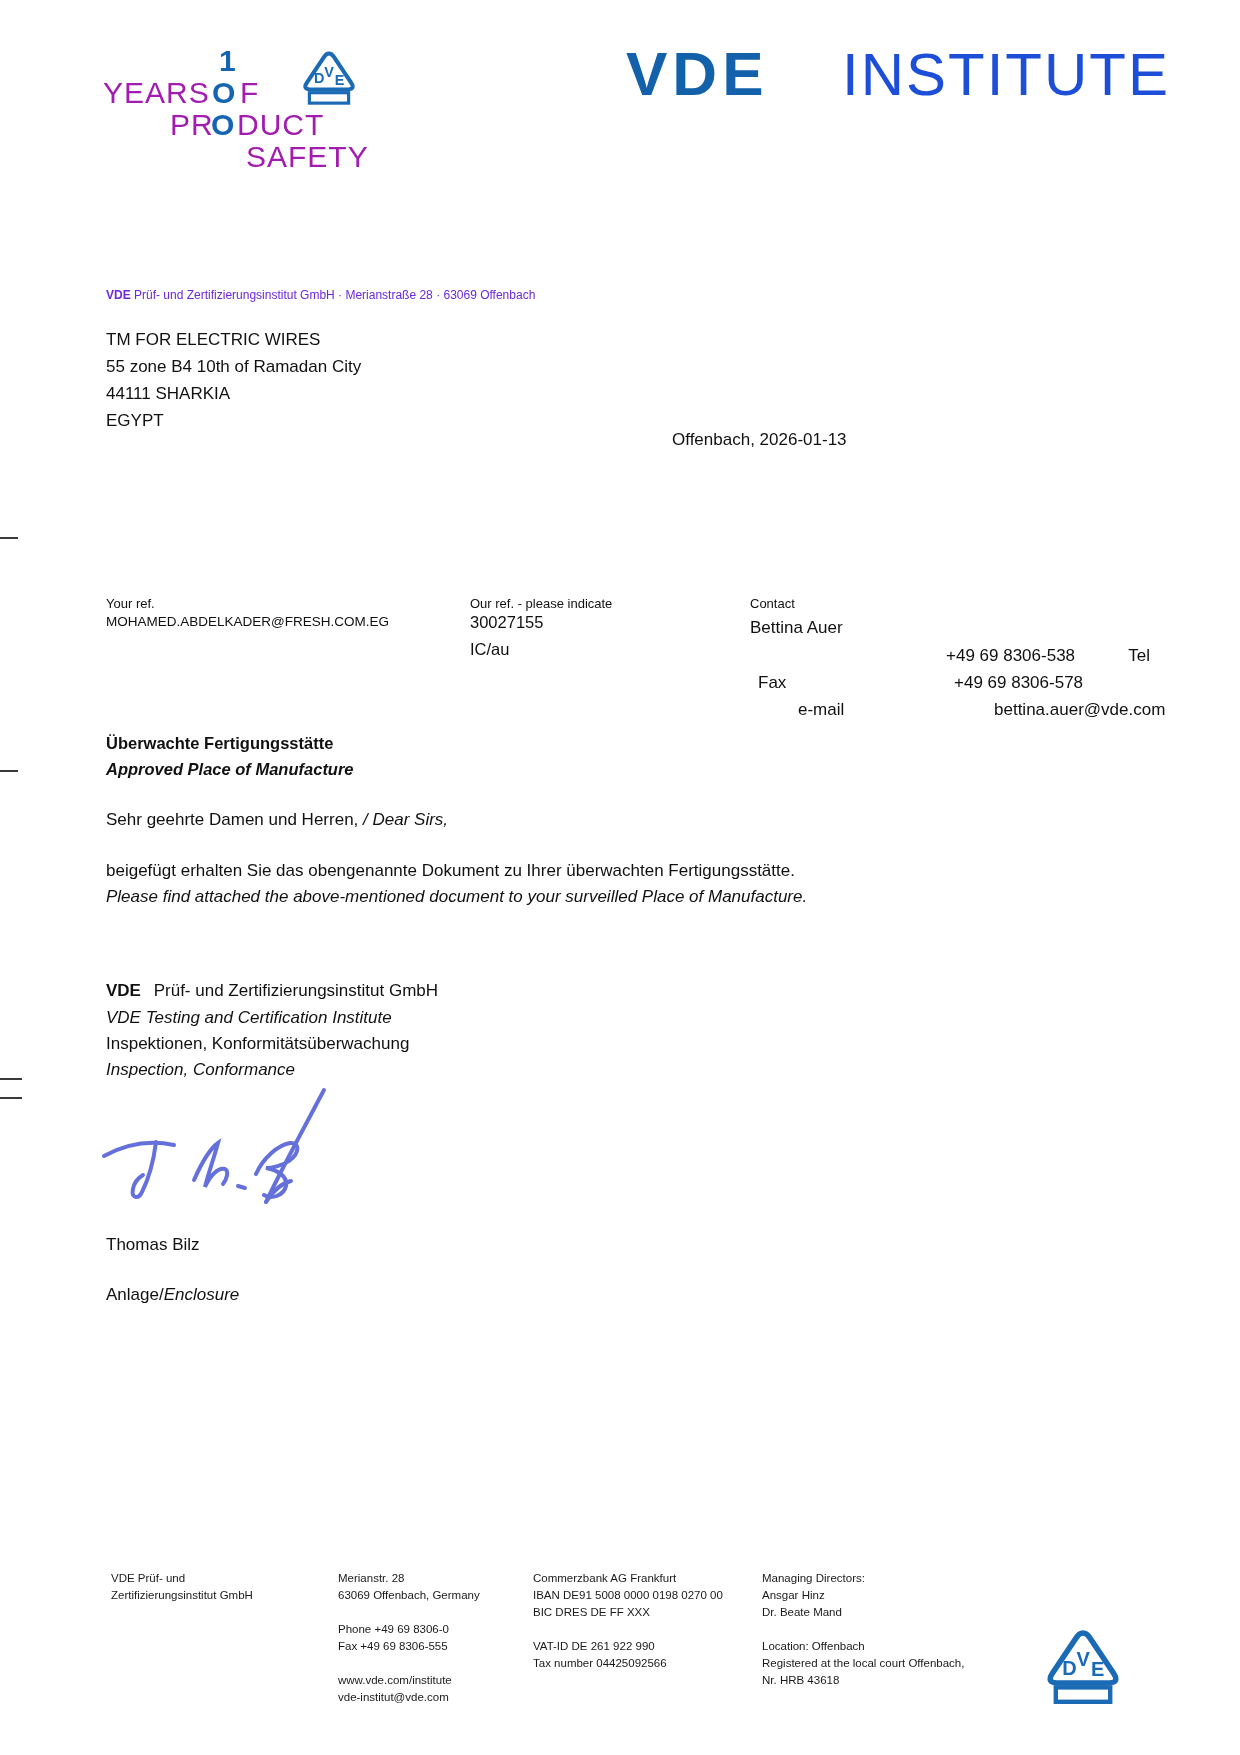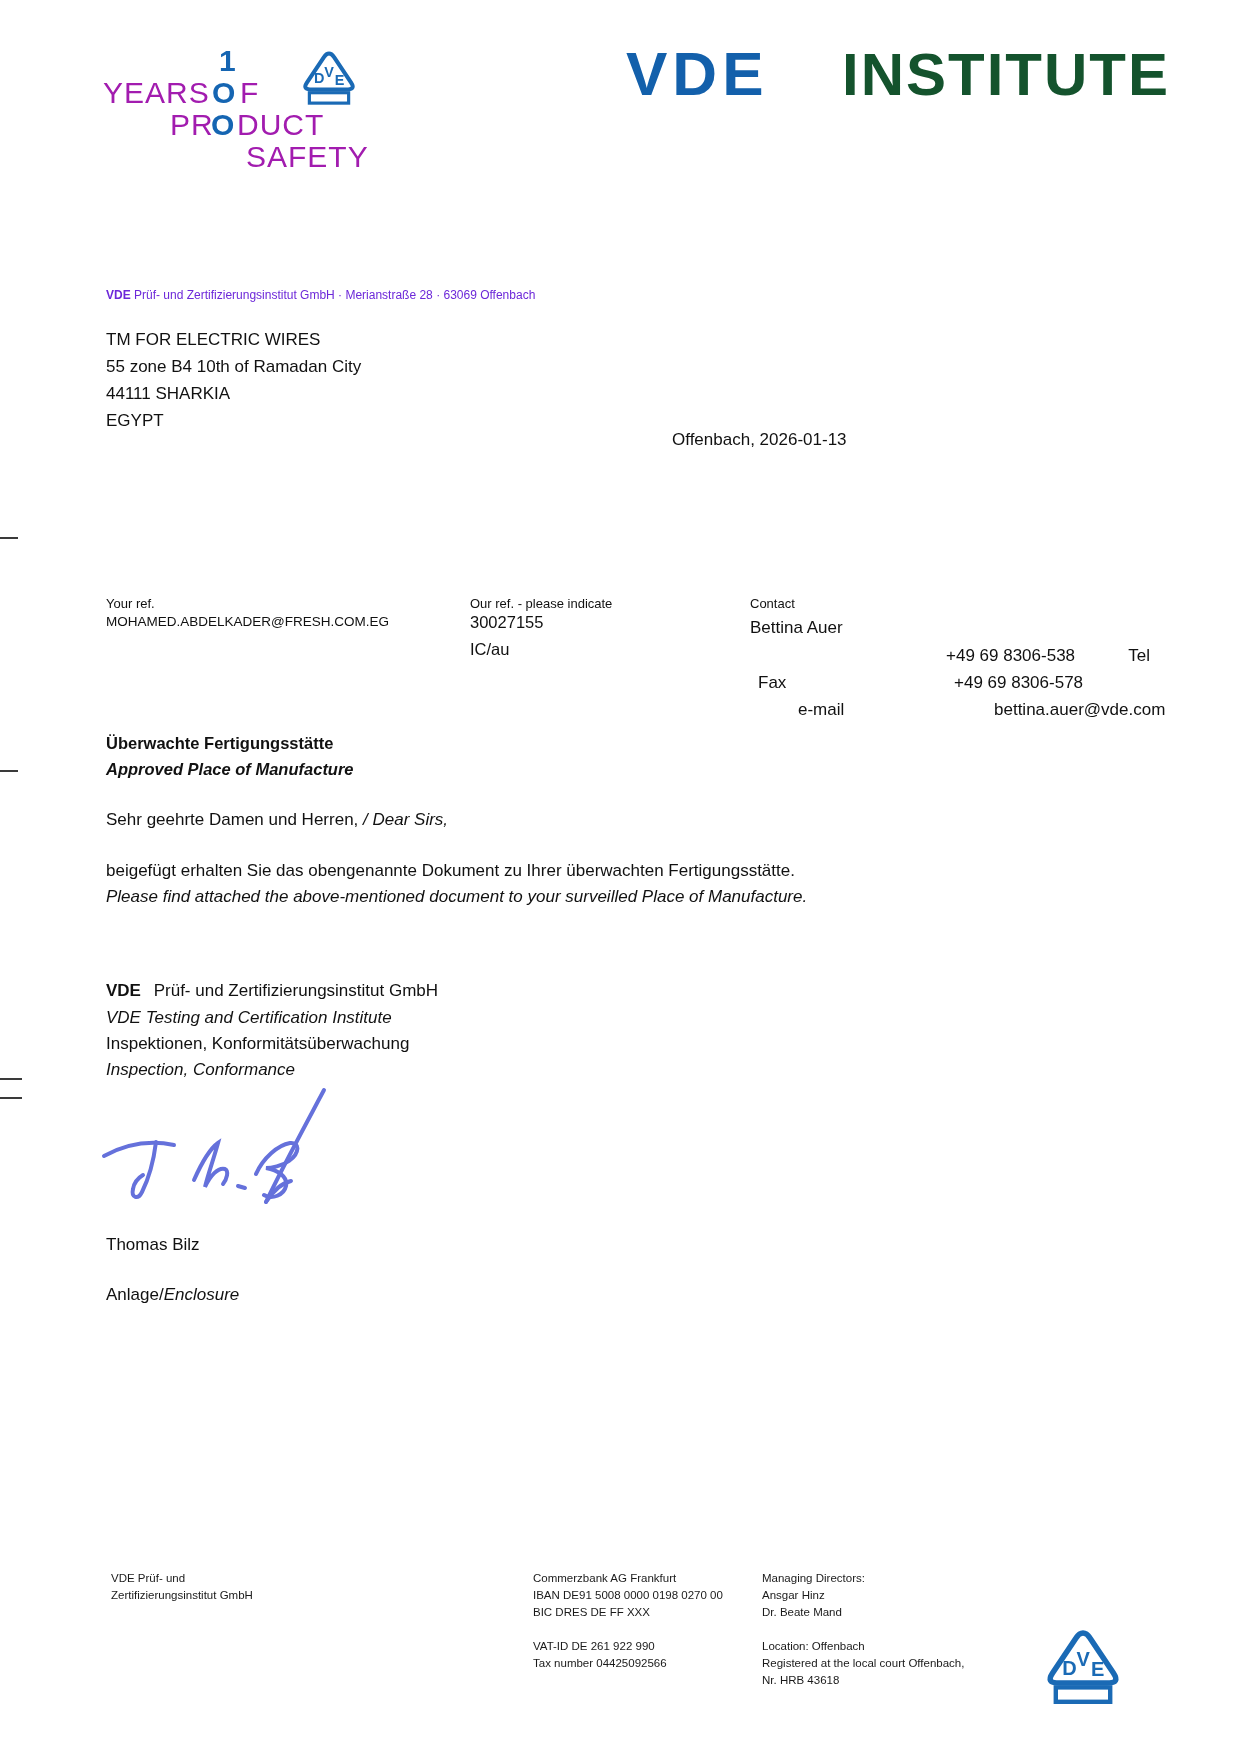--- a/index.html
+++ b/index.html
@@ -5,21 +5,21 @@
   * { margin:0; padding:0; box-sizing:border-box; }
   html,body { background:#ffffff; }
   .page {
     position:relative; width:1240px; height:1755px; background:#ffffff;
     font-family:"Liberation Sans", sans-serif; color:#111111; overflow:hidden;
   }
   .abs { position:absolute; }
 
   
   .brand-vde { left:626px; top:38px; font-size:62px; font-weight:700; color:#1360ab; letter-spacing:5px; }
-  .brand-inst { left:842px; top:40px; font-size:60px; font-weight:700; color:#14532d; letter-spacing:2px; }
+  .brand-inst { left:842px; top:40px; font-size:60px; font-weight:400; color:#1d4ed8; letter-spacing:2px; }
 
   
   .anniv { position:absolute; font-size:30px; line-height:30px; letter-spacing:1px; }
   .anniv.light { color:#a21caf; font-weight:400; }
   .anniv.digit { color:#1565b2; font-weight:700; }
 
   
   .sender { left:106px; top:288px; font-size:12px; color:#6d28d9; }
   .recipient { left:106px; top:326px; font-size:17px; line-height:27px; }
   .dateline { left:672px; top:430px; font-size:17px; }
@@ -161,20 +161,30 @@
 
   <div class="abs enclosure">
     <span>Anlage/</span><span class="ital">Enclosure</span>
   </div>
 
   <div class="fcol" style="left:111px;">
     <div class="fline">VDE Prüf- und</div>
     <div class="fline">Zertifizierungsinstitut GmbH</div>
   </div>
 
+  <div class="fcol" style="left:338px;">
+    <div class="fline">Merianstr. 28</div>
+    <div class="fline">63069 Offenbach, Germany</div>
+    <div class="fline"></div>
+    <div class="fline">Phone +49 69 8306-0</div>
+    <div class="fline">Fax +49 69 8306-555</div>
+    <div class="fline"></div>
+    <div class="fline">www.vde.com/institute</div>
+    <div class="fline">vde-institut@vde.com</div>
+  </div>
 
   <div class="fcol" style="left:533px;">
     <div class="fline">Commerzbank AG Frankfurt</div>
     <div class="fline">IBAN DE91 5008 0000 0198 0270 00</div>
     <div class="fline">BIC DRES DE FF XXX</div>
     <div class="fline"></div>
     <div class="fline">VAT-ID DE 261 922 990</div>
     <div class="fline">Tax number 04425092566</div>
   </div>
 

